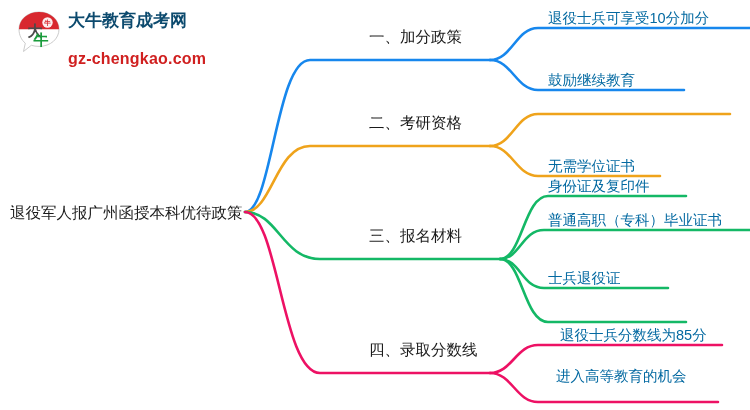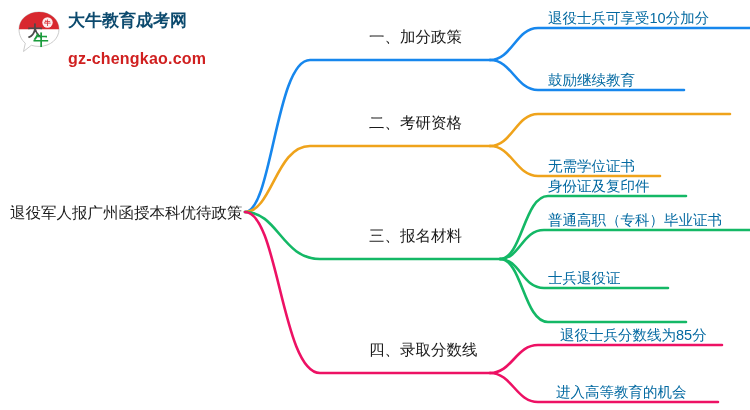--- a/index.html
+++ b/index.html
@@ -194,17 +194,17 @@
   <div class="leaf-label" style="left:548px; top:176px;">
     <span>身份证及复印件</span>
   </div>
   <div class="leaf-label" style="left:548px; top:268px;">
     <span>士兵退役证</span>
   </div>
 
   <div class="leaf-label" style="left:560px; top:325px;">
     <span>退役士兵分数线为85分</span>
   </div>
-  <div class="leaf-label" style="left:556px; top:382px;text-align:center;">
+  <div class="leaf-label" style="left:556px; top:366px;text-align:center;">
     <span>进入高等教育的机会</span>
   </div>
 
 </div>
 
 </body></html>

